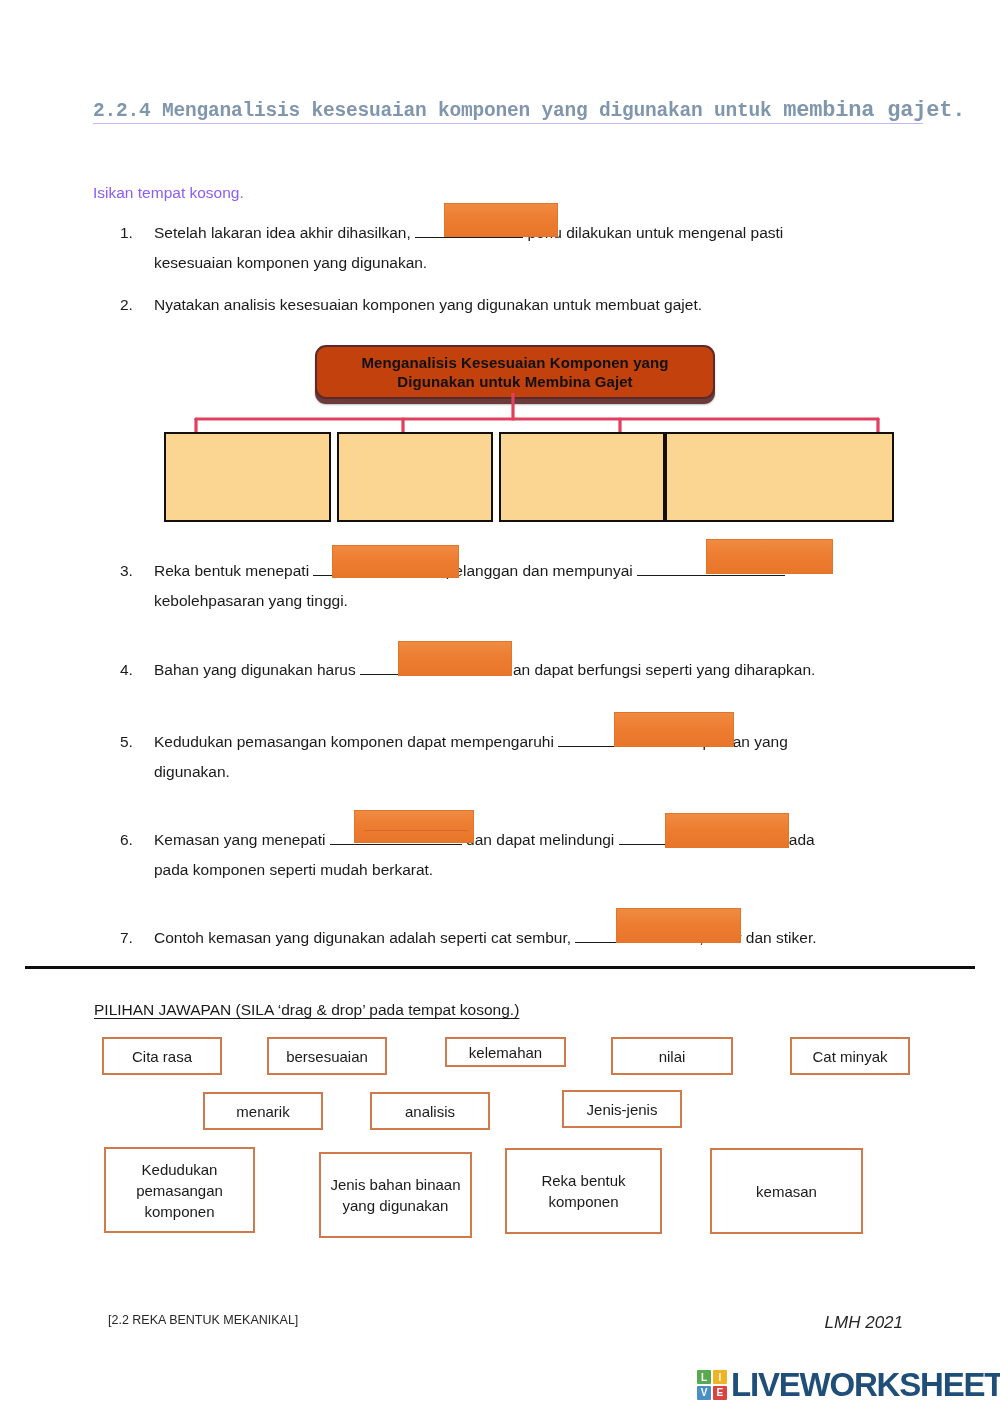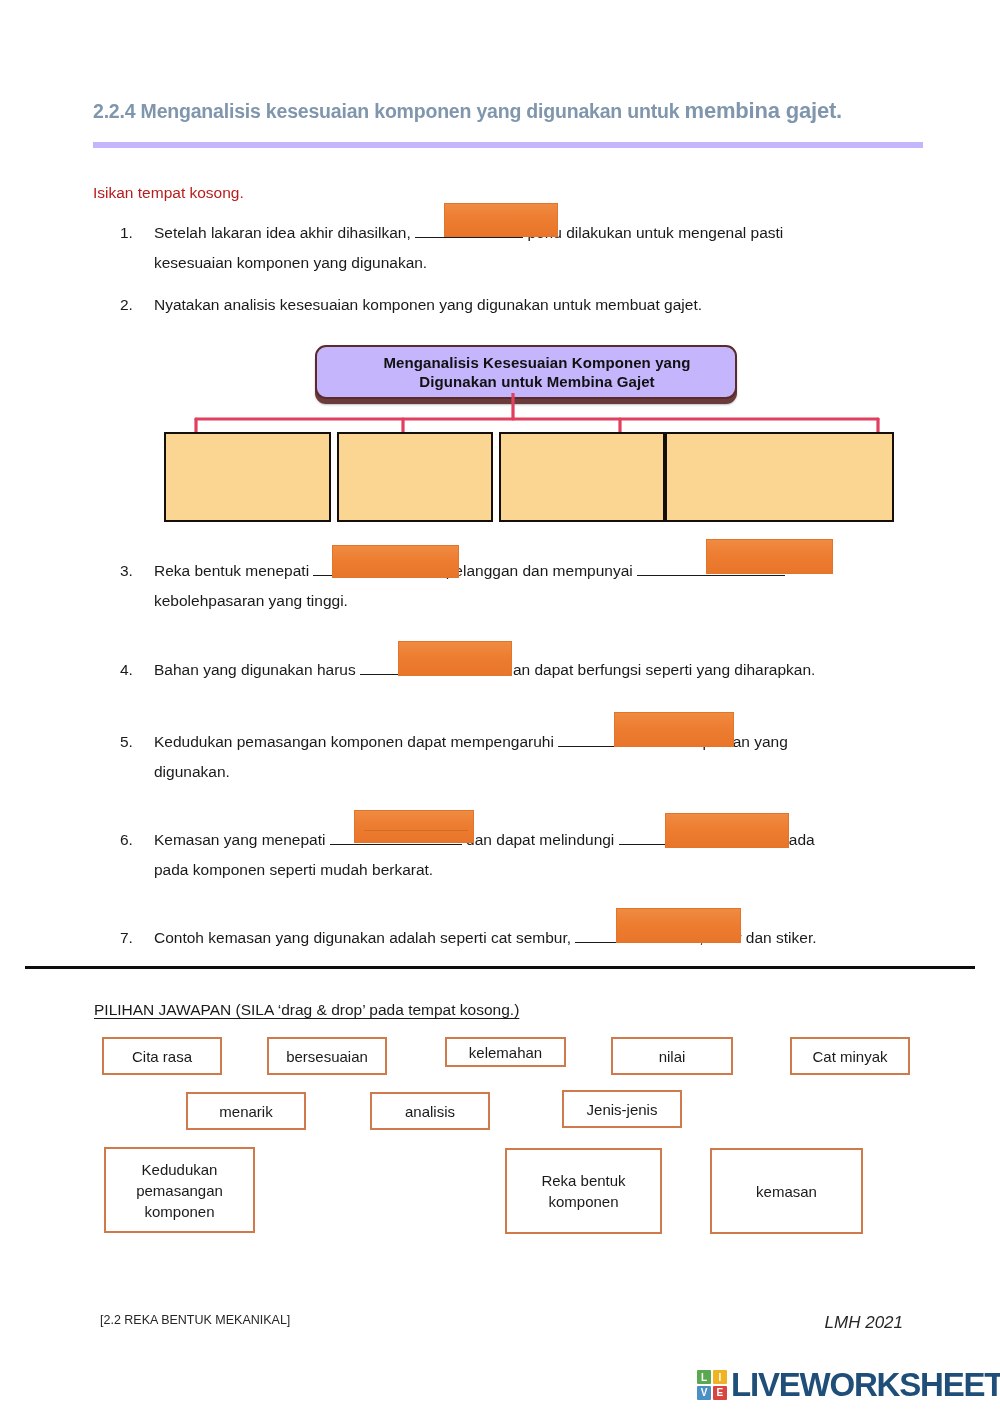--- a/index.html
+++ b/index.html
@@ -23,36 +23,37 @@
   
   .title {
     position: absolute;
     left: 93px;
     top: 98px;
     width: 830px;
     font-size: 19.5px;
     font-weight: bold;
     color: #7f96ad;
     letter-spacing: -0.2px;
-    border-bottom: 6px solid #c4b5fd;
-    padding-bottom: 18px;
+    border-bottom: 1px solid #c4b5fd;
+    padding-bottom: 0;
     white-space: nowrap;
+    font-family: Liberation Mono, monospace;
   }
   .title .big {
     font-size: 22px;
     color: #7f96ad;
   }
 
   
   .instruction {
     position: absolute;
     left: 93px;
     top: 184px;
     font-size: 15.5px;
-    color: #b91c1c;
+    color: #8b5cf6;
   }
 
   
   .q {
     position: absolute;
     font-size: 15.5px;
     line-height: 30px;
     color: #1a1a1a;
   }
   .q .num {
@@ -99,34 +100,33 @@
     top: 335px;
     width: 760px;
     height: 190px;
   }
   .green-box {
     position: absolute;
     left: 165px;
     top: 10px;
     width: 396px;
     height: 50px;
-    background: #c4b5fd;
+    background: #c2410c;
     border: 2.5px solid #5b2b2b;
     border-radius: 11px;
     box-shadow: 0 5px 0 0 #6b3a3a, 0 6px 2px 0 rgba(0,0,0,.25);
     display: flex;
     align-items: center;
     justify-content: center;
     text-align: center;
     font-size: 15px;
     font-weight: bold;
     line-height: 19px;
     color: #111111;
     letter-spacing: .1px;
-    padding-left: 22px;
   }
   .connector {
     position: absolute;
     left: 0;
     top: 58px;
     width: 760px;
     height: 60px;
   }
   .leaf {
     position: absolute;
@@ -167,21 +167,21 @@
     font-size: 15px;
     line-height: 21px;
     color: #1a1a1a;
     box-sizing: border-box;
     margin-left: 8px;
   }
 
   
   .footer-left {
     position: absolute;
-    left: 100px;
+    left: 108px;
     top: 1313px;
     font-size: 12.5px;
     color: #262626;
   }
   .footer-right {
     position: absolute;
     right: 97px;
     top: 1313px;
     font-size: 17px;
     font-style: italic;
@@ -326,25 +326,26 @@
   <div class="divider"></div>
 
   <div class="bank-title">PILIHAN JAWAPAN (SILA ‘drag &amp; drop’ pada tempat kosong.)</div>
 
   <div class="chip" style="left:94px;  top:1037px; width:120px; height:38px;">Cita rasa</div>
   <div class="chip" style="left:259px; top:1037px; width:120px; height:38px;">bersesuaian</div>
   <div class="chip" style="left:437px; top:1037px; width:121px; height:30px;">kelemahan</div>
   <div class="chip" style="left:603px; top:1037px; width:122px; height:38px;">nilai</div>
   <div class="chip" style="left:782px; top:1037px; width:120px; height:38px;">Cat minyak</div>
 
-  <div class="chip" style="left:178px; top:1092px; width:120px; height:38px;">menarik</div>
+  <div class="chip" style="left:195px; top:1092px; width:120px; height:38px;">menarik</div>
   <div class="chip" style="left:362px; top:1092px; width:120px; height:38px;">analisis</div>
   <div class="chip" style="left:554px; top:1090px; width:120px; height:38px;">Jenis-jenis</div>
 
   <div class="chip" style="left:96px;  top:1147px; width:151px; height:86px; padding:8px 8px;">Kedudukan pemasangan komponen</div>
+  <div class="chip" style="left:311px; top:1152px; width:153px; height:86px; padding:0 8px;">Jenis bahan binaan yang digunakan</div>
   <div class="chip" style="left:497px; top:1148px; width:157px; height:86px; padding:12px 8px;">Reka bentuk komponen</div>
   <div class="chip" style="left:702px; top:1148px; width:153px; height:86px; padding:0 8px;">kemasan</div>
 
   <div class="footer-left">[2.2 REKA BENTUK MEKANIKAL]</div>
   <div class="footer-right">LMH 2021</div>
 
   <div id="lw-logo">
     <div class="lw-grid">
       <div class="lw-cell" style="background:#5aa84f;">L</div>
       <div class="lw-cell" style="background:#f0b323;">I</div>

